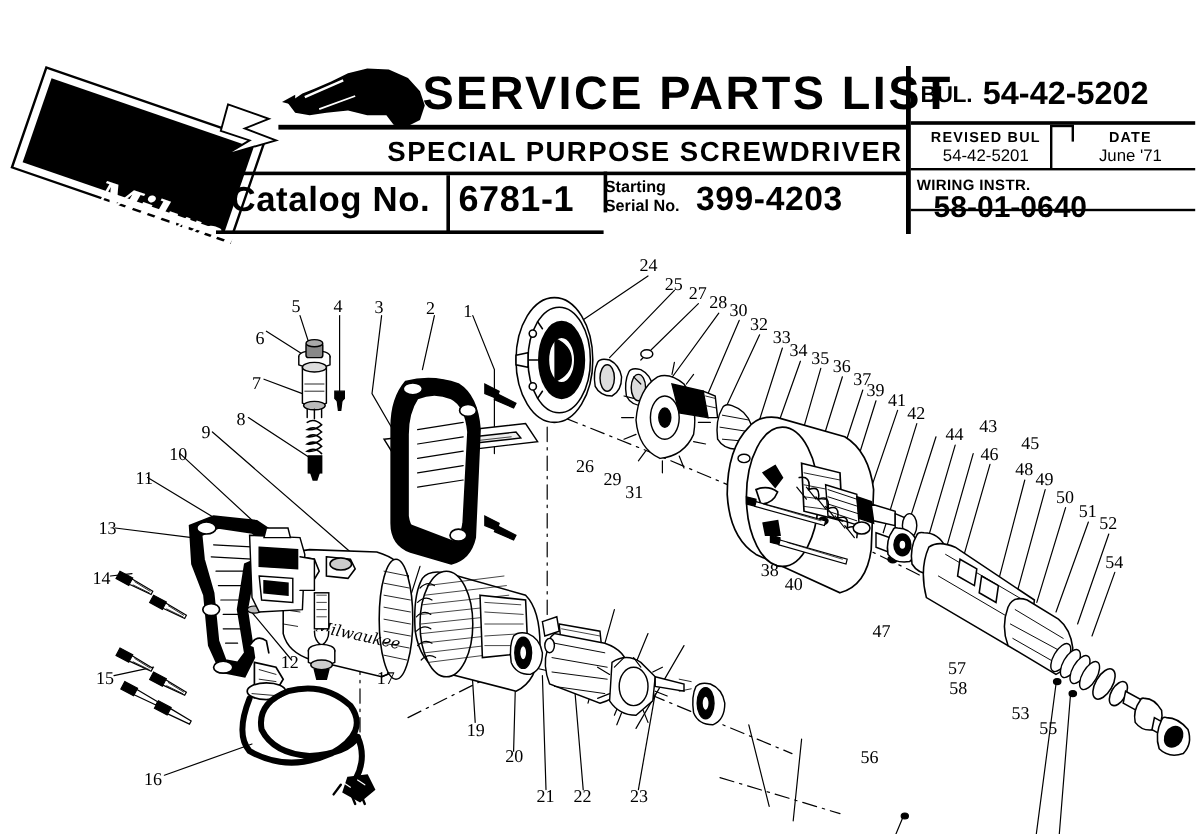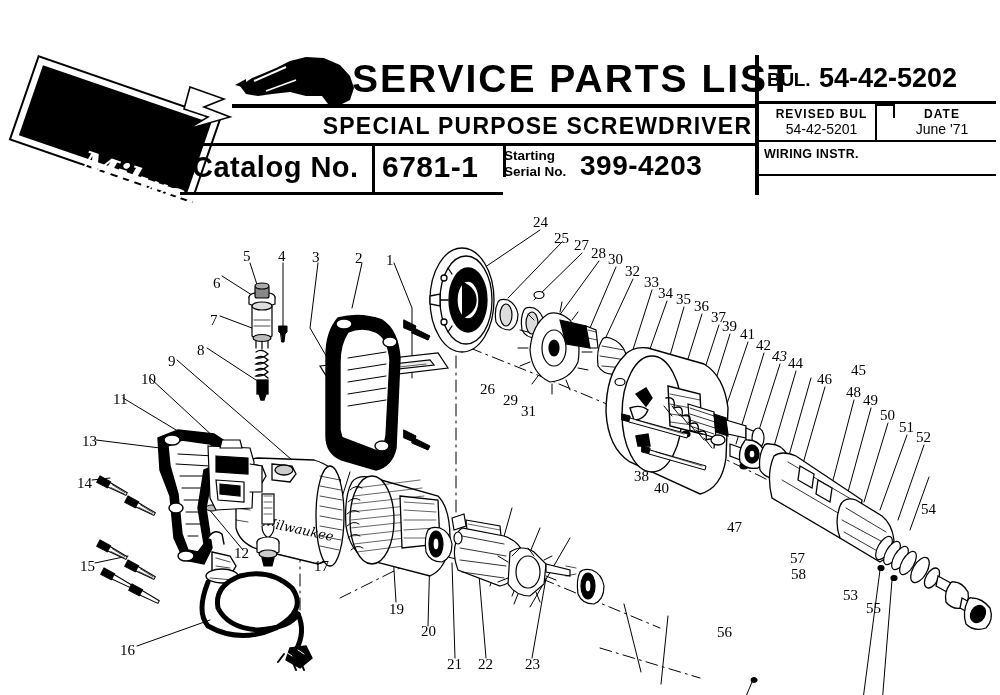--- a/index.html
+++ b/index.html
@@ -127,20 +127,21 @@
     <span class="bul-label">BUL.</span>
     <span class="bul-value">54-42-5202</span>
   </div>
 
   <div class="rev-label">REVISED BUL</div>
   <div class="rev-value">54-42-5201</div>
   <div class="date-label">DATE</div>
   <div class="date-value">June '71</div>
 
   <div class="wir-label">WIRING INSTR.</div>
+  <div class="wir-value">58-01-0640</div>
 
 </div>
 
 <div id="diagram">
   <svg width="1000" height="487" viewBox="0 0 1000 487">
     <g fill="none" stroke="#000" stroke-width="1" stroke-linecap="round">
 
       <g stroke-width="1">
         <path d="M394,55 L412,100 L412,170"></path>
         <path d="M362,55 L352,100"></path>
@@ -647,30 +648,30 @@
       <div class="callout" style="left: 644px; top: 67px;">33</div>
       <div class="callout" style="left: 658px; top: 78px;">34</div>
       <div class="callout" style="left: 676px; top: 84px;">35</div>
       <div class="callout" style="left: 694px; top: 91px;">36</div>
       <div class="callout" style="left: 711px; top: 102px;">37</div>
       <div class="callout" style="left: 634px; top: 261px;">38</div>
       <div class="callout" style="left: 722px; top: 111px;">39</div>
       <div class="callout" style="left: 654px; top: 273px;">40</div>
       <div class="callout" style="left: 740px; top: 119px;">41</div>
       <div class="callout" style="left: 756px; top: 130px;">42</div>
-      <div class="callout" style="left: 772px; top: 141px; font-style: italic;">43</div>
+      <div class="callout" style="left: 816px; top: 141px;">43</div>
       <div class="callout" style="left: 788px; top: 148px;">44</div>
       <div class="callout" style="left: 803px; top: 155px; margin-left: 48px;">45</div>
       <div class="callout" style="left: 817px; top: 164px;">46</div>
       <div class="callout" style="left: 727px; top: 312px;">47</div>
       <div class="callout" style="left: 846px; top: 177px;">48</div>
       <div class="callout" style="left: 863px; top: 185px;">49</div>
       <div class="callout" style="left: 880px; top: 200px;">50</div>
       <div class="callout" style="left: 899px; top: 212px;">51</div>
       <div class="callout" style="left: 916px; top: 222px;">52</div>
       <div class="callout" style="left: 843px; top: 380px;">53</div>
-      <div class="callout" style="left: 921px; top: 254px; margin-top: 40px;">54</div>
+      <div class="callout" style="left: 921px; top: 254px;">54</div>
       <div class="callout" style="left: 866px; top: 393px;">55</div>
       <div class="callout" style="left: 717px; top: 417px;">56</div>
       <div class="callout" style="left: 790px; top: 343px;">57</div>
       <div class="callout" style="left: 791px; top: 359px;">58</div>
     </div>
 </div>
 
 </body></html>

